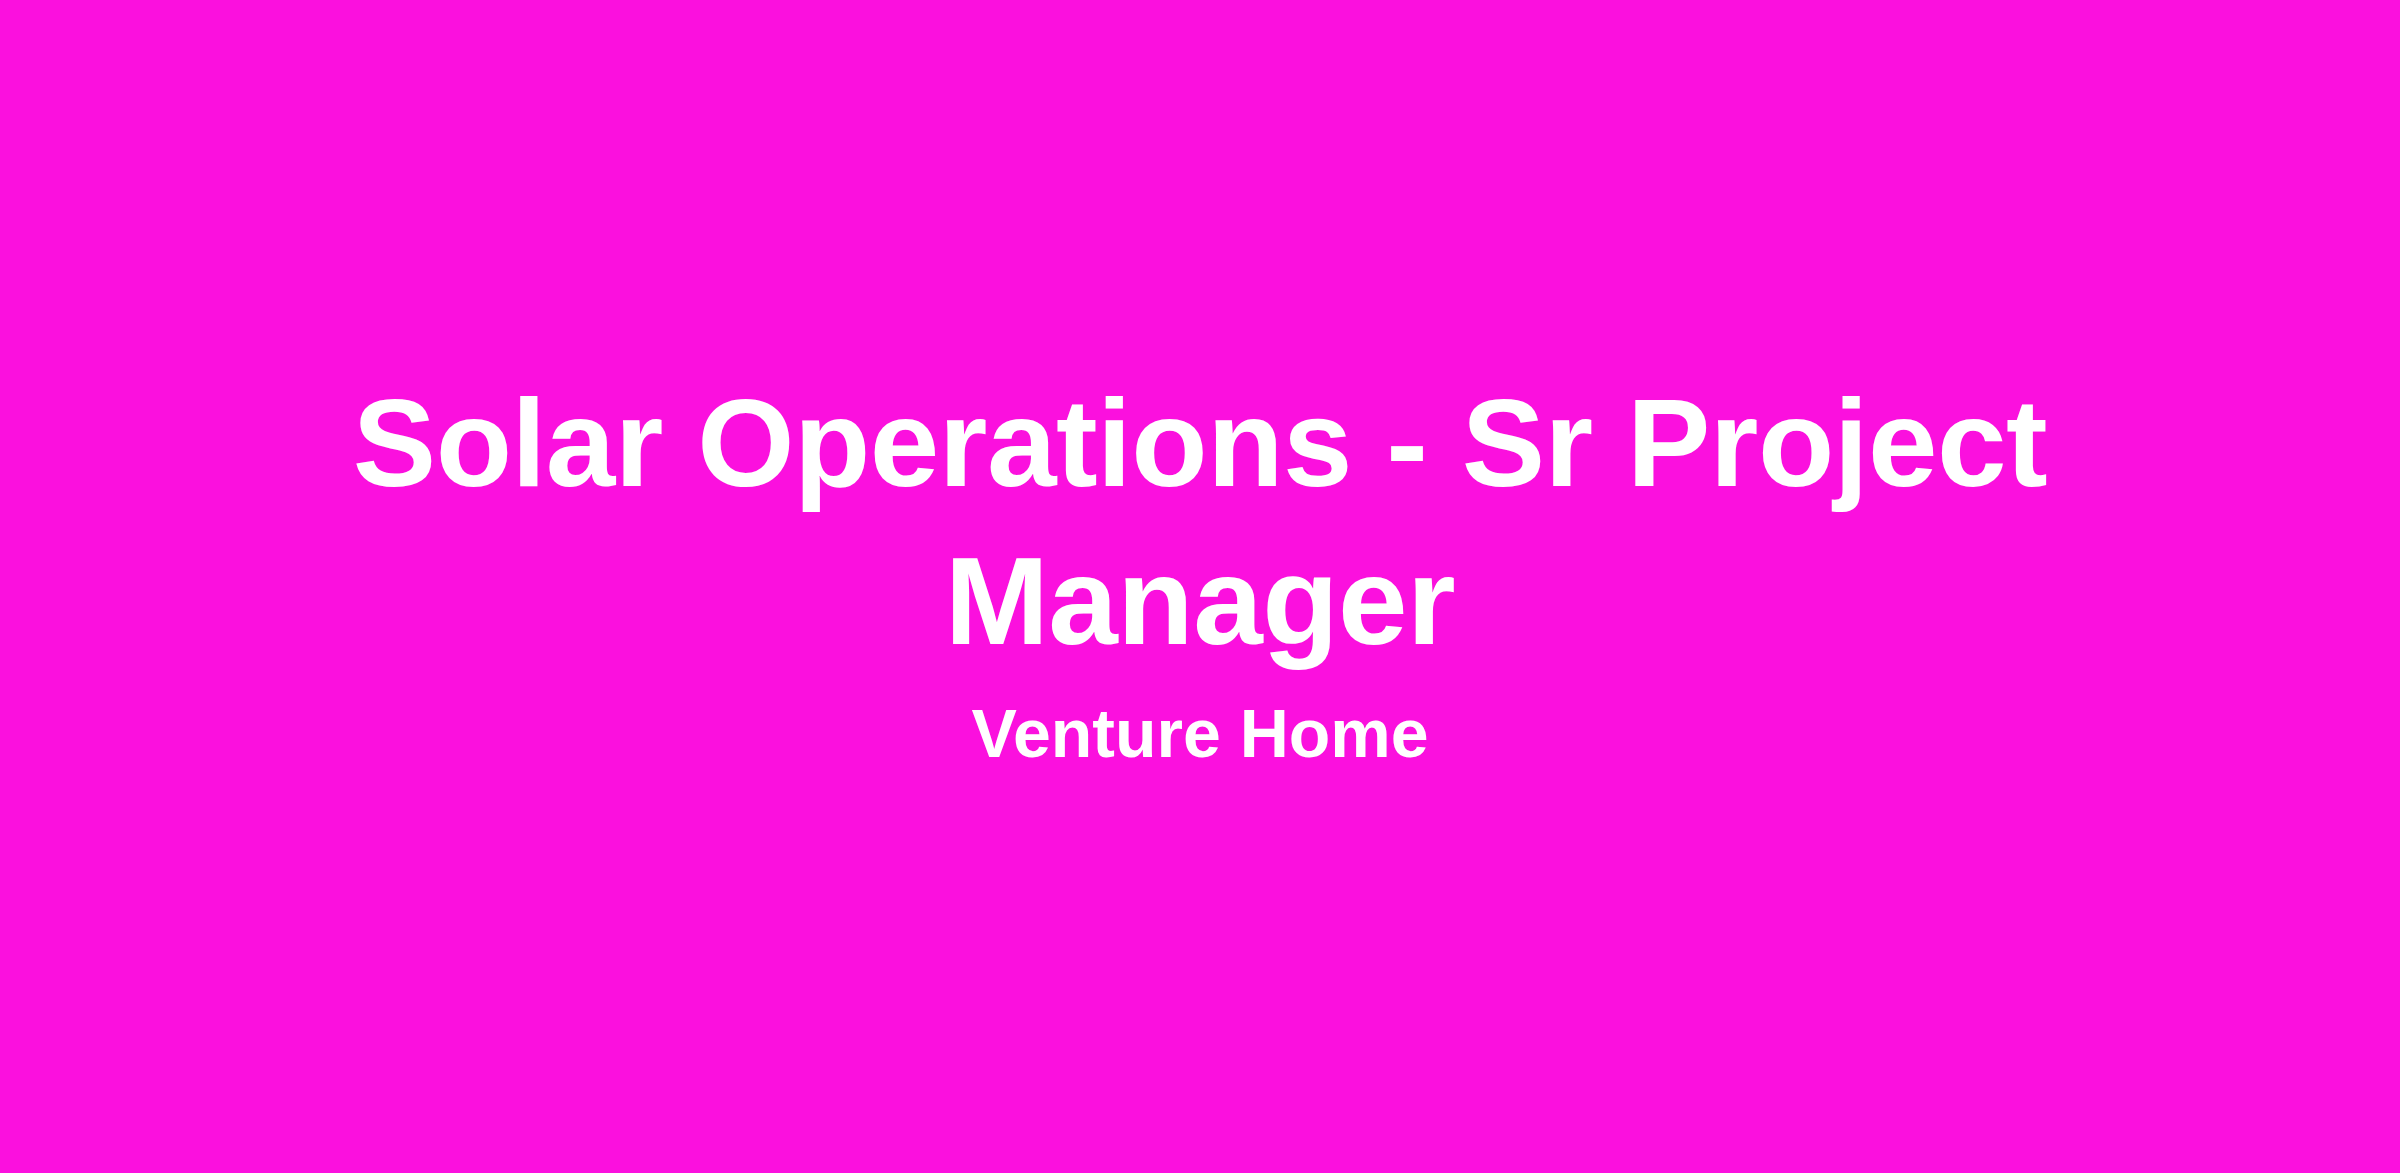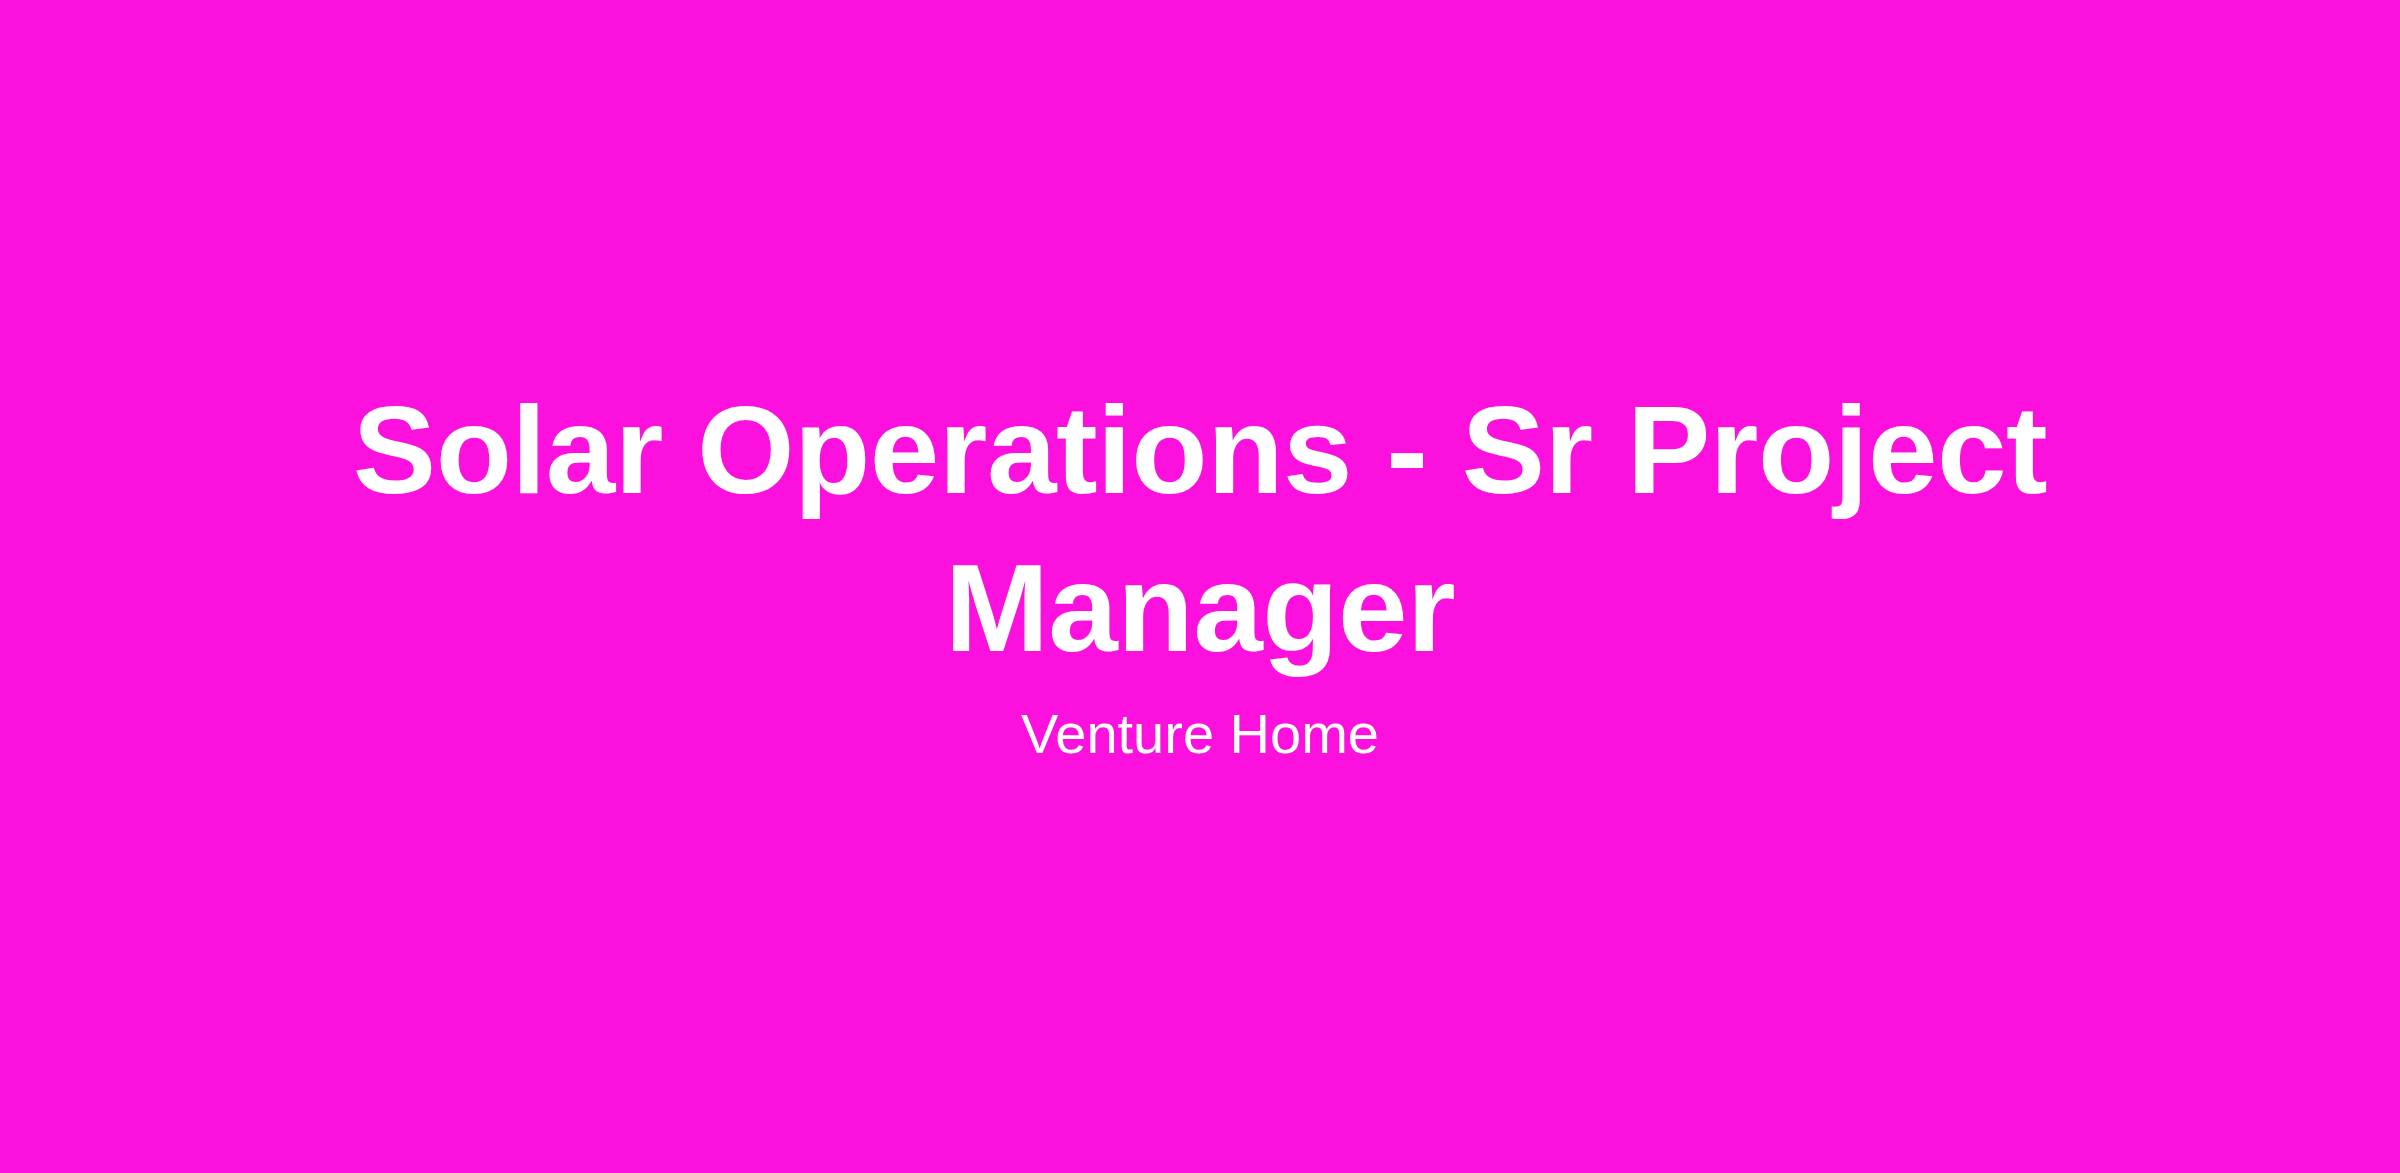--- a/index.html
+++ b/index.html
@@ -41,22 +41,22 @@
     font-weight: 700;
     line-height: 1.26;
     letter-spacing: -0.5px;
     color: #ffffff;
     text-align: center;
     word-wrap: break-word;
   }
 
   .title-card__subheading {
     margin: 14px 0 0 0;
-    font-size: 56px;
-    font-weight: 400;
+    font-size: 68px;
+    font-weight: 700;
     line-height: 1.2;
     letter-spacing: 0px;
     color: #ffffff;
     text-align: center;
   }
 </style>
 </head>
 <body>
 
 <div class="title-card">

